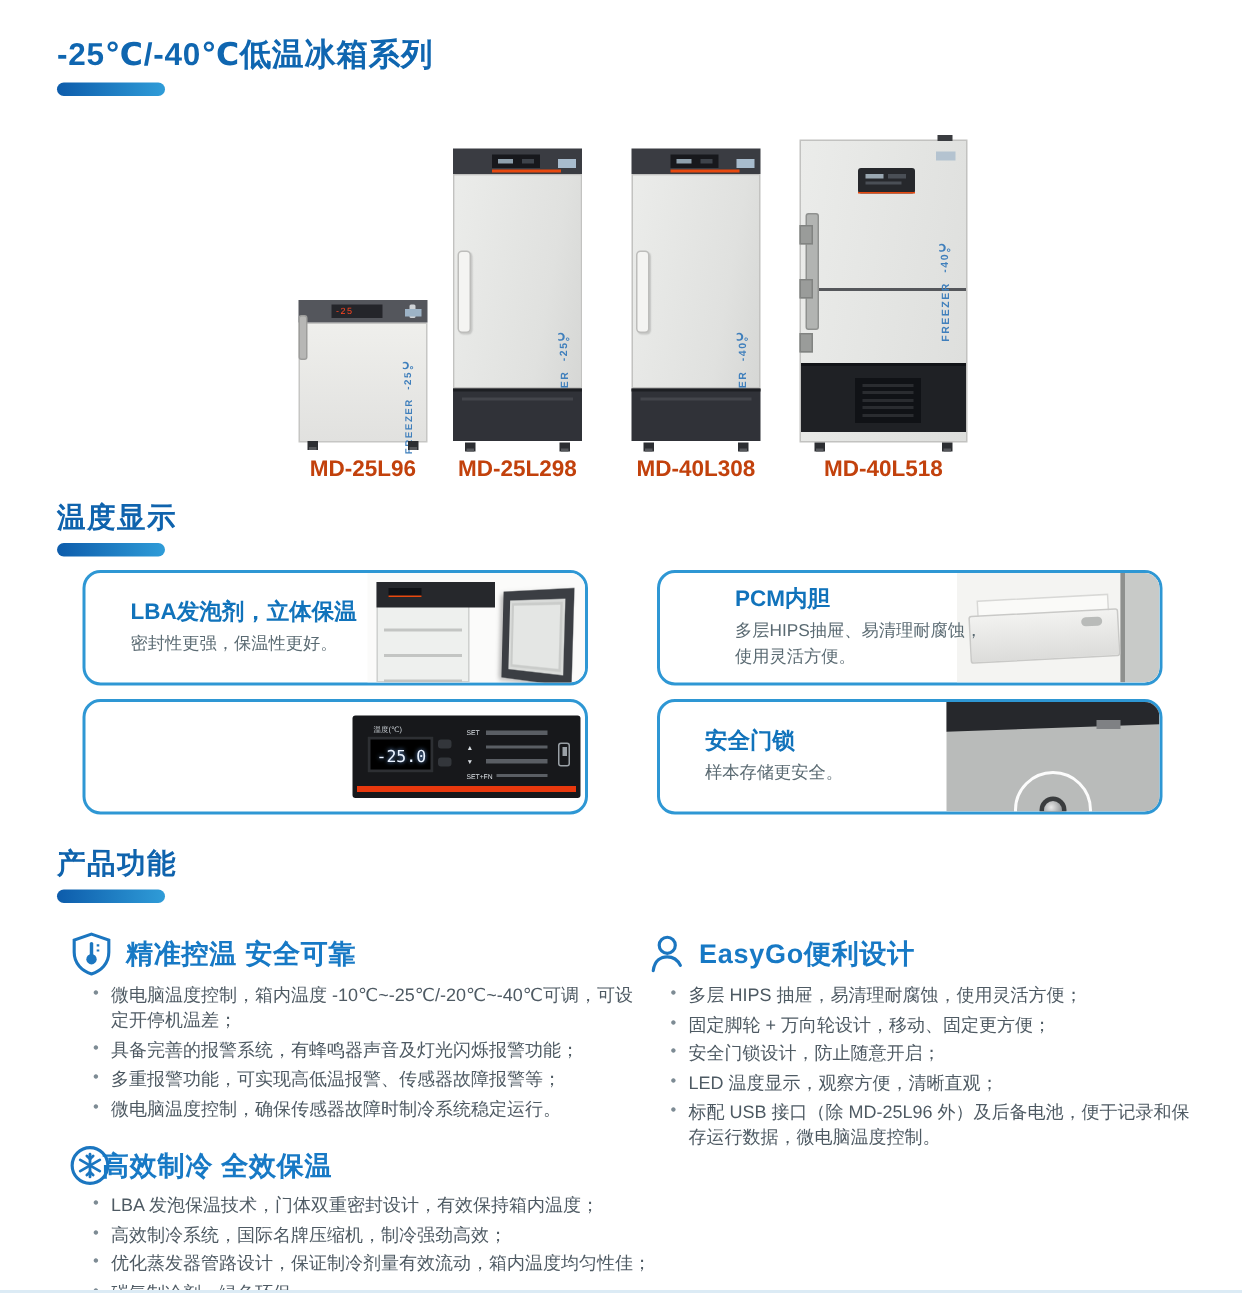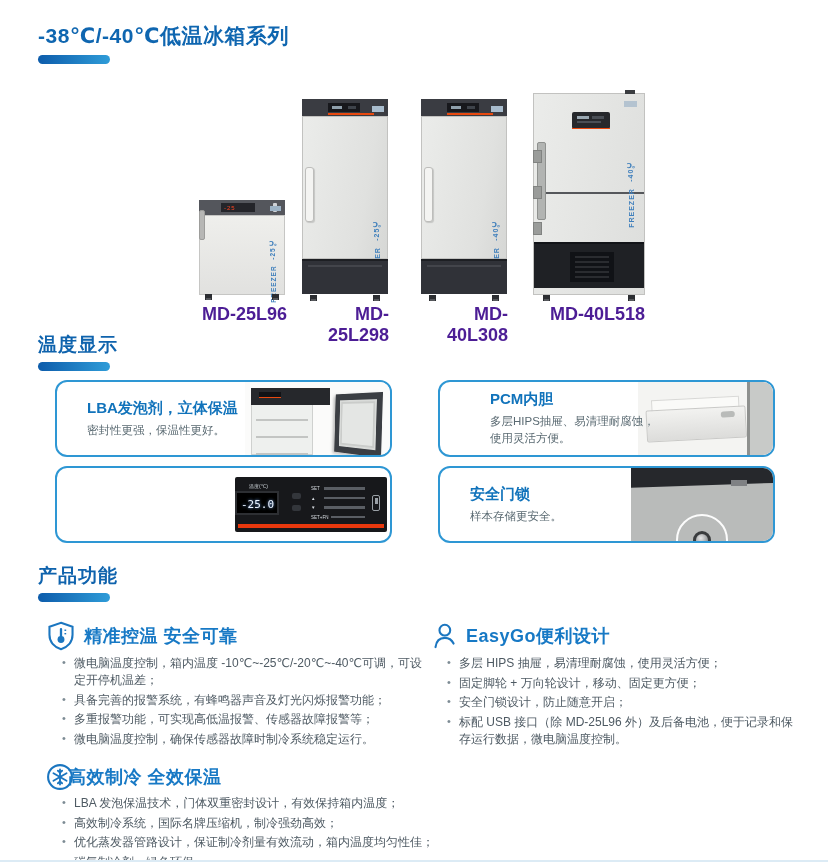--- a/index.html
+++ b/index.html
@@ -7,21 +7,21 @@
   .page { position:relative; width:828px; height:862px; background:#fff; overflow:hidden; }
 
   
   .page-title { position:absolute; left:38px; top:22px; font-size:21px; font-weight:bold; color:#0f66b0; letter-spacing:.5px; }
   .pill { position:absolute; width:72px; height:9px; border-radius:5px;
           background:linear-gradient(90deg,#0d5cab,#2f9cd8); }
   .sec-heading { position:absolute; font-size:19px; font-weight:bold; color:#0f63ad; letter-spacing:1px; }
 
   
   .products { position:absolute; left:0; top:0; width:828px; height:330px; }
-  .model-label { position:absolute; top:304px; font-size:18px; font-weight:bold; color:#4c1d95; text-align:right; }
+  .model-label { position:absolute; top:304px; font-size:15px; font-weight:bold; color:#c2410c; text-align:center; }
 
   .freezer { position:absolute; }
   .fz-side-text { position:absolute; writing-mode:vertical-rl; transform:rotate(180deg);
                   color:#3f7fbc; font-weight:bold; letter-spacing:1px; display:flex; gap:6px; align-items:center; }
   .fz-side-text span { display:block; }
 
   
   .fz-compact { left:197px; top:200px; width:90px; height:100px; }
   .fzc-top { position:absolute; left:2px; right:2px; top:0; height:15px; background:#54565c; }
   .fzc-disp { position:absolute; left:22px; top:3px; width:34px; height:9px; background:#24252a; display:flex; align-items:center; }
@@ -92,21 +92,21 @@
   .img-drawer { width:135px; background:#f4f4f2; }
   .dr-frame { position:absolute; right:0; top:0; bottom:0; width:26px; background:#c8cac8; border-left:3px solid #8e908e; }
   .dr-box { position:absolute; left:8px; top:16px; width:100px; height:42px; transform:rotate(-3deg); }
   .dr-inner { position:absolute; left:6px; top:0; right:6px; height:14px; background:#fafaf8; border:1px solid #d8d8d6; }
   .dr-front { position:absolute; left:0; top:10px; right:0; bottom:0; background:linear-gradient(180deg,#f2f2f0,#dcdcda); border:1px solid #c9c9c7; border-radius:2px; }
   .dr-hole { position:absolute; right:10px; top:4px; width:14px; height:6px; background:#b9bbb9; border-radius:3px; }
 
   
   .img-led { width:152px; top:9px; bottom:9px; right:3px; background:#17181b; border-radius:2px; }
   .led-label { position:absolute; left:14px; top:6px; font-size:5px; color:#cdd3d8; }
-  .led-screen { position:absolute; left:0; top:14px; width:44px; height:24px; background:#000; border:2px solid #2d2f33; }
+  .led-screen { position:absolute; left:10px; top:14px; width:44px; height:24px; background:#000; border:2px solid #2d2f33; }
   .led-value { position:absolute; left:4px; top:5px; font-size:11px; color:#eaf3ff; font-family:"DejaVu Sans Mono",monospace; text-shadow:0 0 3px #7fb4ff; }
   .led-btn { position:absolute; left:57px; width:9px; height:6px; background:#33363b; border-radius:2px; }
   .led-rows { position:absolute; left:76px; top:9px; width:54px; }
   .led-row { display:flex; align-items:center; gap:3px; margin-bottom:4.5px; }
   .led-key { font-size:4.5px; color:#d8dde2; min-width:10px; }
   .led-bar { height:2.5px; background:#5a5e64; flex:1; }
   .led-usb { position:absolute; right:7px; top:18px; width:8px; height:16px; border:1px solid #9aa0a6; border-radius:2px; }
   .led-usb::after { content:""; position:absolute; left:1.5px; top:2px; width:3px; height:6px; background:#9aa0a6; }
   .led-redbar { position:absolute; left:3px; right:3px; bottom:4px; height:4px; background:#e8380d; }
 
@@ -126,21 +126,21 @@
   .bullets li { position:relative; font-size:12px; color:#4e5a63; line-height:1.42; padding-left:14px; margin-bottom:2.5px; }
   .bullets li::before { content:"•"; position:absolute; left:2px; top:0; color:#7d8b94; font-size:11px; }
 
   .footer-line { position:absolute; left:0; right:0; bottom:0; height:2px; background:#dcebf5; }
 </style>
 </head>
 <body>
 
 <div class="page">
 
-  <div class="page-title">-38℃/-40℃低温冰箱系列</div>
+  <div class="page-title">-25℃/-40℃低温冰箱系列</div>
   <div class="pill" style="left:38px; top:55px;"></div>
 
   <div class="products">
 
     <div class="freezer fz-compact">
       <div class="fzc-body"></div>
       <div class="fzc-top">
         <div class="fzc-disp">
             <span class="fzc-digits">-25</span>
           </div>
@@ -329,20 +329,21 @@
 
   <svg class="feat-icon" style="left:432px; top:622px; width:28px; height:28px;" viewBox="0 0 24 24">
     <circle cx="11" cy="7" r="4.6" fill="none" stroke="#1b76c0" stroke-width="1.8"></circle>
     <path d="M3 21.5 C3.8 15.5 7.5 13.6 11 13.6 C14 13.6 16.8 15 18.5 18.5" fill="none" stroke="#1b76c0" stroke-width="1.8" stroke-linecap="round"></path>
   </svg>
   <div class="feat-title" style="left:466px; top:624px;">EasyGo便利设计</div>
   <ul class="bullets" style="left:445px; top:655px; width:360px;">
     <li>多层 HIPS 抽屉，易清理耐腐蚀，使用灵活方便；</li>
     <li>固定脚轮 + 万向轮设计，移动、固定更方便；</li>
     <li>安全门锁设计，防止随意开启；</li>
+    <li>LED 温度显示，观察方便，清晰直观；</li>
     <li>标配 USB 接口（除 MD-25L96 外）及后备电池，便于记录和保存运行数据，微电脑温度控制。</li>
   </ul>
 
   <svg class="feat-icon" style="left:46px; top:763px; width:28px; height:28px;" viewBox="0 0 24 24">
     <circle cx="12" cy="12" r="10.2" fill="none" stroke="#1b76c0" stroke-width="1.8"></circle>
     <g stroke="#1b76c0" stroke-width="1.6" stroke-linecap="round">
       <line x1="12" y1="5.5" x2="12" y2="18.5"></line>
       <line x1="6.4" y1="8.8" x2="17.6" y2="15.2"></line>
       <line x1="6.4" y1="15.2" x2="17.6" y2="8.8"></line>
       <line x1="10.2" y1="6.6" x2="12" y2="8.2"></line>

